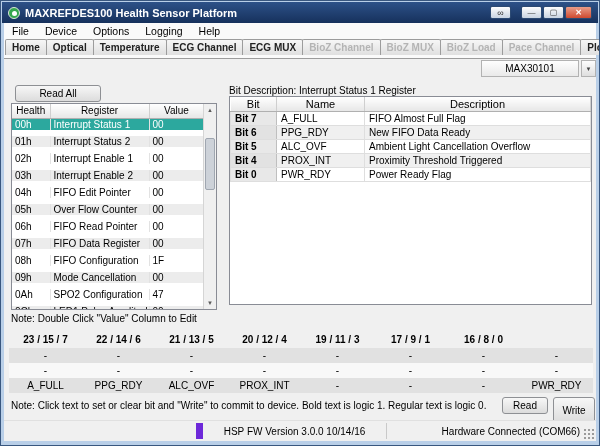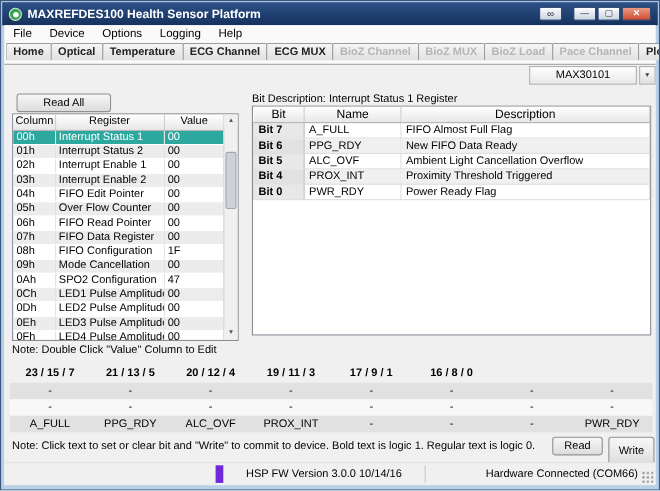--- a/index.html
+++ b/index.html
@@ -43,21 +43,21 @@
        display:flex;align-items:center;justify-content:center;font-size:10px;}
   .combo-arrow{width:15px;margin-left:2px;background:linear-gradient(#fdfdfd,#dfdfdf);border:1px solid #b2b2b2;
        display:flex;align-items:center;justify-content:center;font-size:6px;color:#444;}
   
   .reg-wrap{position:absolute;left:7px;top:44px;width:206px;height:207px;border:1px solid #898c95;
        background:#fff;overflow:hidden;}
   table{border-collapse:collapse;table-layout:fixed;}
   .reg-table{width:192px;font-size:10px;}
   .reg-table th{height:14px;background:linear-gradient(#ffffff,#e7e7e7);border-right:1px solid #cfcfcf;
        border-bottom:1px solid #b0b0b0;font-weight:normal;font-size:10px;padding:0 2px;overflow:hidden;}
-  .reg-table td{height:13px;padding:0 3px;border-right:1px solid #e2e2e2;border-bottom:1px solid #ffffff;
+  .reg-table td{height:13px;padding:0 3px;border-right:1px solid #e2e2e2;border-bottom:6px solid #ffffff;
        white-space:nowrap;overflow:hidden;}
   .reg-table tr.alt{background:#ececec;}
   .reg-table tr.sel{background:var(--sel,#2ca89e);color:#fff;}
   .vscroll{position:absolute;top:0;right:0;bottom:0;width:13px;background:#f0f0f0;border-left:1px solid #d5d5d5;}
   .vs-arrow{position:absolute;left:0;right:0;height:12px;display:flex;align-items:center;justify-content:center;
        font-size:6px;color:#5a5a5a;background:#f0f0f0;}
   .vs-up{top:0;}  .vs-down{bottom:0;}
   .vs-thumb{position:absolute;left:1px;right:1px;top:34px;height:52px;background:#cdd2d9;
        border:1px solid #9fa6b0;border-radius:2px;}
   .note1{position:absolute;left:7px;top:254px;font-size:10px;}
@@ -152,21 +152,21 @@
 
       <div class="reg-wrap">
         <table class="reg-table">
           <colgroup>
               <col style="width:38px">
               <col style="width:99px">
               <col style="width:55px">
             </colgroup>
           <thead>
               <tr>
-                <th>Column</th>
+                <th>Health</th>
                 <th>Register</th>
                 <th>Value</th>
               </tr>
             </thead>
           <tbody>
               <tr class="sel">
                 <td>00h</td>
                 <td>Interrupt Status 1</td>
                 <td>00</td>
               </tr>
@@ -293,20 +293,21 @@
                 <td>PWR_RDY</td>
                 <td>Power Ready Flag</td>
               </tr>
             </tbody>
         </table>
       </div>
 
       <div class="bit-grid">
           <div class="bg-row bg-head">
             <div class="bg-cell">23 / 15 / 7</div>
+            <div class="bg-cell">22 / 14 / 6</div>
             <div class="bg-cell">21 / 13 / 5</div>
             <div class="bg-cell">20 / 12 / 4</div>
             <div class="bg-cell">19 / 11 / 3</div>
             <div class="bg-cell">17 / 9 / 1</div>
             <div class="bg-cell">16 / 8 / 0</div>
           </div>
           <div class="bg-row row-g">
             <div class="bg-cell">-</div>
             <div class="bg-cell">-</div>
             <div class="bg-cell">-</div>

